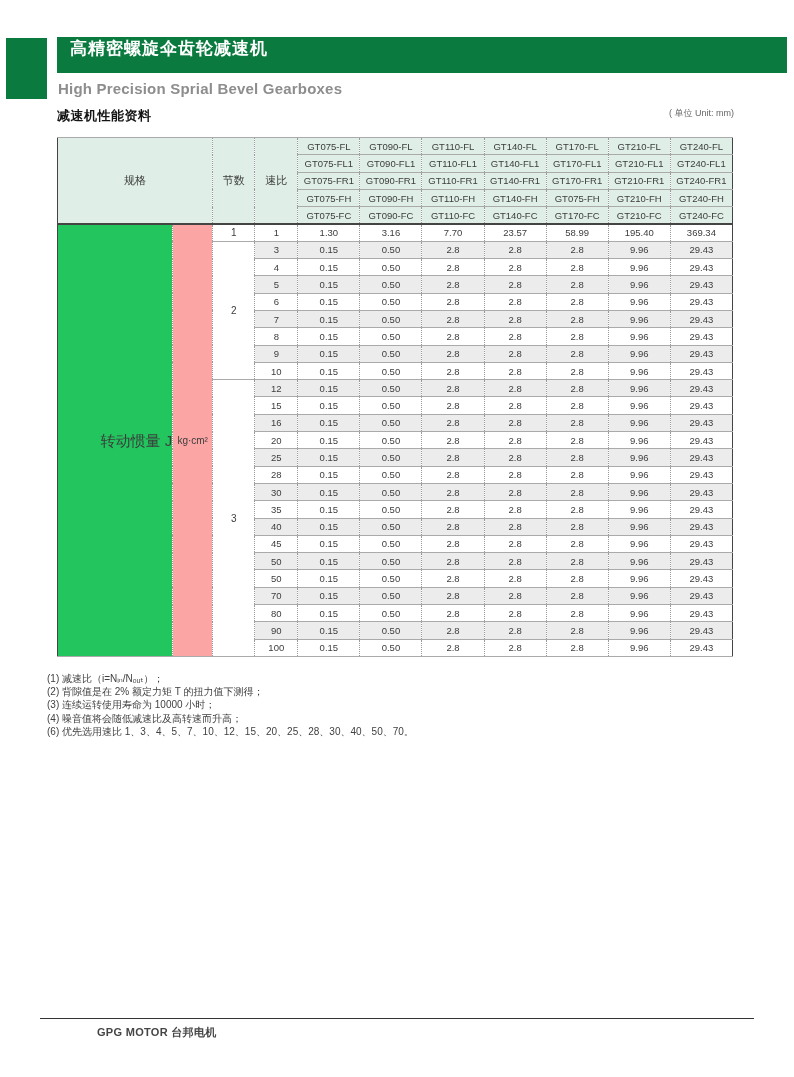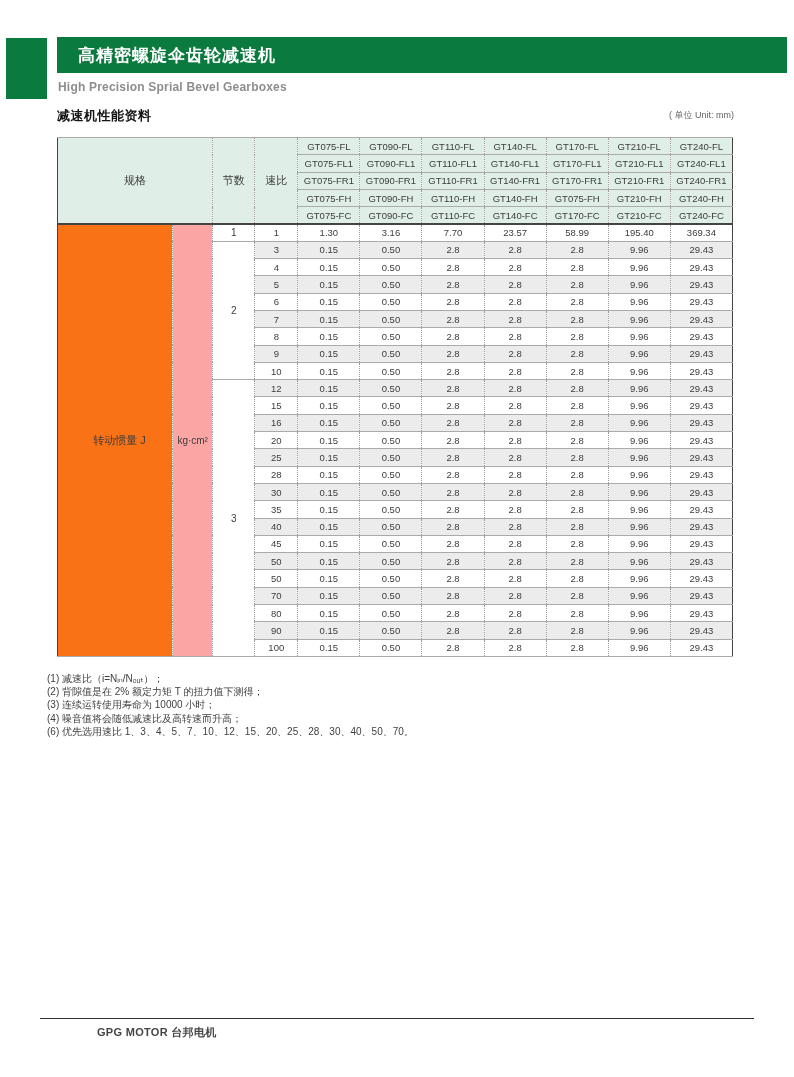--- a/index.html
+++ b/index.html
@@ -10,46 +10,46 @@
   *{margin:0;padding:0;box-sizing:border-box;}
   html,body{background:#ffffff;}
   body{
     width:794px;height:1077px;position:relative;overflow:hidden;
     font-family:"Liberation Sans","DejaVu Sans",sans-serif;
     color:#3c3c3c;
   }
   .brand-square{position:absolute;left:6px;top:38px;width:41px;height:61px;background:var(--brand-green);}
   .banner{
     position:absolute;left:57px;top:37px;width:730px;height:36px;
-    background:var(--brand-green);display:flex;align-items:center;padding-left:21px;
+    background:var(--brand-green);display:flex;align-items:flex-start;padding-left:13px;
   }
   .banner-title{color:#ffffff;font-weight:bold;font-size:17px;letter-spacing:1px;}
-  .subtitle{position:absolute;left:58px;top:80px;font-size:12px;font-weight:bold;color:#8d8d8d;letter-spacing:0.2px;}
+  .subtitle{position:absolute;left:58px;top:80px;font-size:15px;font-weight:bold;color:#8d8d8d;letter-spacing:0.2px;}
   .section-row{
     position:absolute;left:57px;top:107px;width:677px;
-    display:flex;justify-content:space-between;align-items:center;
+    display:flex;justify-content:space-between;align-items:flex-start;
   }
   .section-title{font-size:13px;font-weight:bold;color:#141414;letter-spacing:0.5px;}
   .unit-note{font-size:9px;color:#666;padding-bottom:1px;}
   table.perf{
     position:absolute;left:57px;top:137px;width:676px;
     border-collapse:collapse;table-layout:fixed;
     border:1.5px solid #444;
   }
   table.perf th,table.perf td{
     border-left:1px dotted #999;border-right:1px dotted #999;
     border-top:1px solid #aaa;border-bottom:1px solid #aaa;
     font-size:9.5px;font-weight:normal;color:#3c3c3c;
     text-align:center;vertical-align:middle;
     height:17.3px;line-height:11px;padding:0;white-space:nowrap;overflow:hidden;
   }
   table.perf thead th{background:var(--header-cell-bg);}
   table.perf thead{border-bottom:2px solid #444;}
   table.perf thead th.group-head{font-size:11px;}
-  table.perf td.spec-label{text-align:center;padding-left:9px;font-size:11px;background:#f97316;}
+  table.perf td.spec-label{text-align:right;padding-left:9px;font-size:15px;background:#22c55e;}
   table.perf td.spec-unit{font-size:10px;background:#fca5a5;}
   table.perf td.sections-cell{font-size:10px;background:#fff;}
   table.perf td.ratio-cell{font-size:9.5px;}
   table.perf tr.shaded td.zebra{background:var(--zebra-bg);}
   table.perf tr.group-start td{border-top:1px solid #4a4a4a;}
   .footnotes{position:absolute;left:47px;top:672px;font-size:10px;color:#3f3f3f;}
   .footnotes .fn{line-height:13.2px;}
   .footer-rule{position:absolute;left:40px;top:1018px;width:714px;border-top:1.5px solid #333;}
   .footer-text{position:absolute;left:97px;top:1025px;font-size:11px;font-weight:bold;color:#454545;letter-spacing:0.3px;text-align:right;}
 </style>

